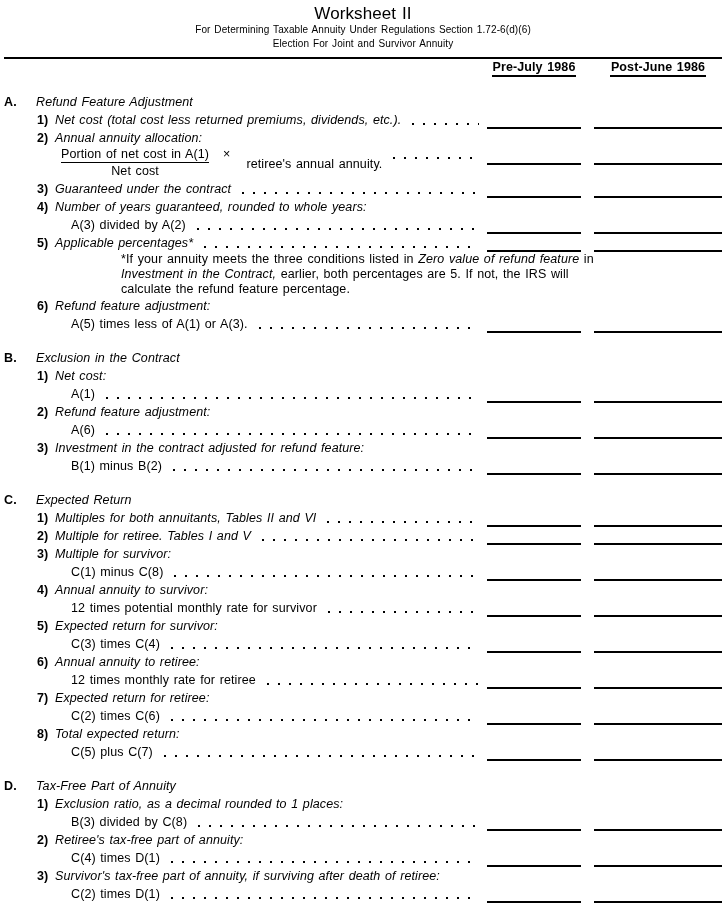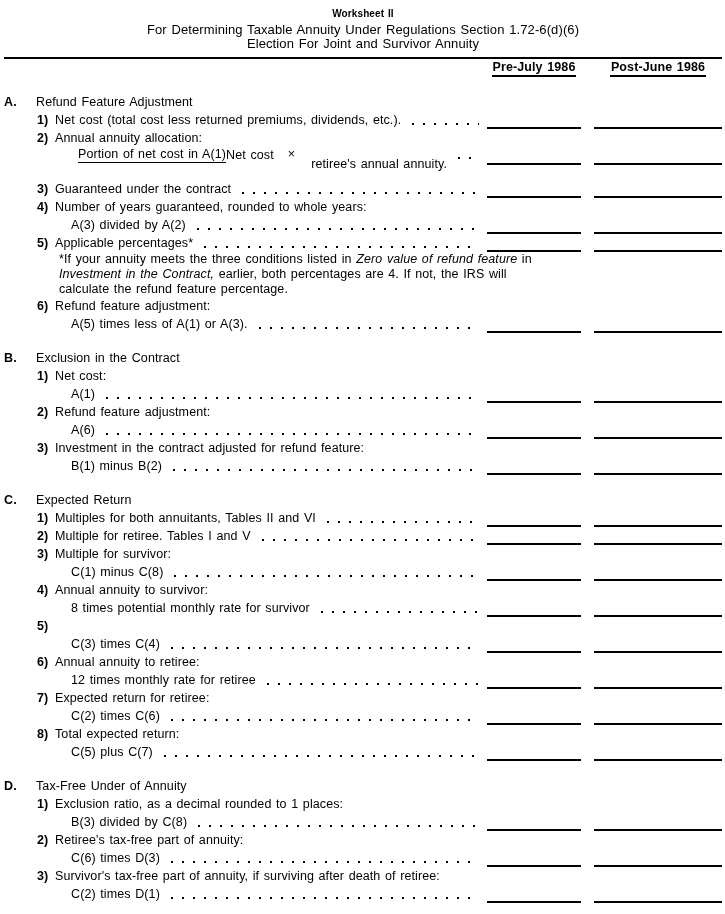--- a/index.html
+++ b/index.html
@@ -5,53 +5,53 @@
   html,body{margin:0;padding:0;background:#fff;color:#000;}
   body{
     width:725px;height:914px;overflow:hidden;
     font-family:"Liberation Sans","DejaVu Sans",sans-serif;
     font-size:12.5px;letter-spacing:0.1px;word-spacing:1px;
     -webkit-font-smoothing:none;
   }
   .page{padding:2px 3px 0 4px;}
 
   
-  .title{text-align:center;font-weight:bold;font-size:10px;line-height:19px;padding-top:2px;}
-  .subtitle{text-align:center;font-size:13px;line-height:14px;}
+  .title{text-align:center;font-weight:normal;font-size:17px;line-height:19px;padding-top:2px;}
+  .subtitle{text-align:center;font-size:10px;line-height:14px;}
   .rule{border-top:2.5px solid #000;margin-top:6px;}
 
   
   .colhead-row{display:flex;align-items:flex-end;margin-top:0;height:18px;}
   .colhead-row .spacer{flex:1;}
   .zone1{width:94px;margin-left:6px;text-align:center;flex:none;}
   .zone2{width:128px;margin-left:13px;text-align:center;flex:none;}
   .colhead{display:inline-block;font-weight:bold;border-bottom:2.5px solid #000;padding:0 1px 1px 1px;line-height:14px;}
 
   
   .section{margin-top:16px;}
   .row{display:flex;align-items:flex-end;height:18px;line-height:18px;white-space:nowrap;}
   .shead .letter{font-weight:bold;width:32px;flex:none;}
   .num{font-weight:bold;width:18px;flex:none;margin-left:33px;}
-  .itext{flex:none;}
+  .itext{flex:none;font-style:italic;}
   .subtext{margin-left:67px;flex:none;}
-  .notetext{margin-left:55px;flex:none;}
+  .notetext{margin-left:117px;flex:none;}
   .note-row{height:15px;line-height:15px;}
 
   .dots{
     flex:1;height:16px;margin:0 8px 0 7px;min-width:10px;
     background-image:radial-gradient(circle at 5px 11px,#000 1.2px,transparent 1.5px);
     background-size:11px 16px;background-repeat:repeat-x;background-position:0 0;
     align-self:flex-end;
   }
   .f1{width:94px;flex:none;border-bottom:2.5px solid #000;height:16px;align-self:flex-end;}
   .f2{width:128px;flex:none;margin-left:13px;border-bottom:2.5px solid #000;height:16px;align-self:flex-end;}
 
   
   .frac-row{height:33px;align-items:flex-start;}
-  .frac-stack{display:inline-flex;flex-direction:row;align-items:center;margin-left:74px;flex:none;}
+  .frac-stack{display:inline-flex;flex-direction:column;align-items:center;margin-left:57px;flex:none;}
   .numer{border-bottom:1.5px solid #000;line-height:14px;padding-bottom:1px;}
   .denom{line-height:16px;}
   .op{margin-left:14px;line-height:14px;flex:none;}
   .frac-text{margin-left:16px;line-height:14px;flex:none;margin-top:10px;}
   .frac-row .dots{align-self:flex-start;}
   .frac-row .f1,.frac-row .f2{align-self:flex-start;}
   i{font-style:italic;}
 </style>
 </head>
 <body>
@@ -121,21 +121,21 @@
           <span class="num">5)</span>
           <span class="itext">Applicable percentages*</span>
           <span class="dots"></span>
           <span class="f1"></span>
           <span class="f2"></span>
         </div>
         <div class="row note-row">
           <span class="notetext"><span>*If your annuity meets the three conditions listed in </span><i>Zero value of refund feature</i><span> in</span></span>
         </div>
         <div class="row note-row">
-          <span class="notetext"><i>Investment in the Contract,</i><span> earlier, both percentages are 4. If not, the IRS will</span></span>
+          <span class="notetext"><i>Investment in the Contract,</i><span> earlier, both percentages are 5. If not, the IRS will</span></span>
         </div>
         <div class="row note-row">
           <span class="notetext"><span>calculate the refund feature percentage.</span></span>
         </div>
         <div class="row">
           <span class="num">6)</span>
           <span class="itext">Refund feature adjustment:</span>
         </div>
         <div class="row">
           <span class="subtext">A(5) times less of A(1) or A(3).</span>
@@ -207,27 +207,28 @@
           <span class="subtext">C(1) minus C(8)</span>
           <span class="dots"></span>
           <span class="f1"></span>
           <span class="f2"></span>
         </div>
         <div class="row">
           <span class="num">4)</span>
           <span class="itext">Annual annuity to survivor:</span>
         </div>
         <div class="row">
-          <span class="subtext">8 times potential monthly rate for survivor</span>
+          <span class="subtext">12 times potential monthly rate for survivor</span>
           <span class="dots"></span>
           <span class="f1"></span>
           <span class="f2"></span>
         </div>
         <div class="row">
           <span class="num">5)</span>
+          <span class="itext">Expected return for survivor:</span>
         </div>
         <div class="row">
           <span class="subtext">C(3) times C(4)</span>
           <span class="dots"></span>
           <span class="f1"></span>
           <span class="f2"></span>
         </div>
         <div class="row">
           <span class="num">6)</span>
           <span class="itext">Annual annuity to retiree:</span>
@@ -255,38 +256,38 @@
         <div class="row">
           <span class="subtext">C(5) plus C(7)</span>
           <span class="dots"></span>
           <span class="f1"></span>
           <span class="f2"></span>
         </div>
       </div>
       <div class="section">
         <div class="row shead">
           <span class="letter">D.</span>
-          <span class="itext">Tax-Free Under of Annuity</span>
+          <span class="itext">Tax-Free Part of Annuity</span>
         </div>
         <div class="row">
           <span class="num">1)</span>
           <span class="itext">Exclusion ratio, as a decimal rounded to 1 places:</span>
         </div>
         <div class="row">
           <span class="subtext">B(3) divided by C(8)</span>
           <span class="dots"></span>
           <span class="f1"></span>
           <span class="f2"></span>
         </div>
         <div class="row">
           <span class="num">2)</span>
           <span class="itext">Retiree's tax-free part of annuity:</span>
         </div>
         <div class="row">
-          <span class="subtext">C(6) times D(3)</span>
+          <span class="subtext">C(4) times D(1)</span>
           <span class="dots"></span>
           <span class="f1"></span>
           <span class="f2"></span>
         </div>
         <div class="row">
           <span class="num">3)</span>
           <span class="itext">Survivor's tax-free part of annuity, if surviving after death of retiree:</span>
         </div>
         <div class="row">
           <span class="subtext">C(2) times D(1)</span>

